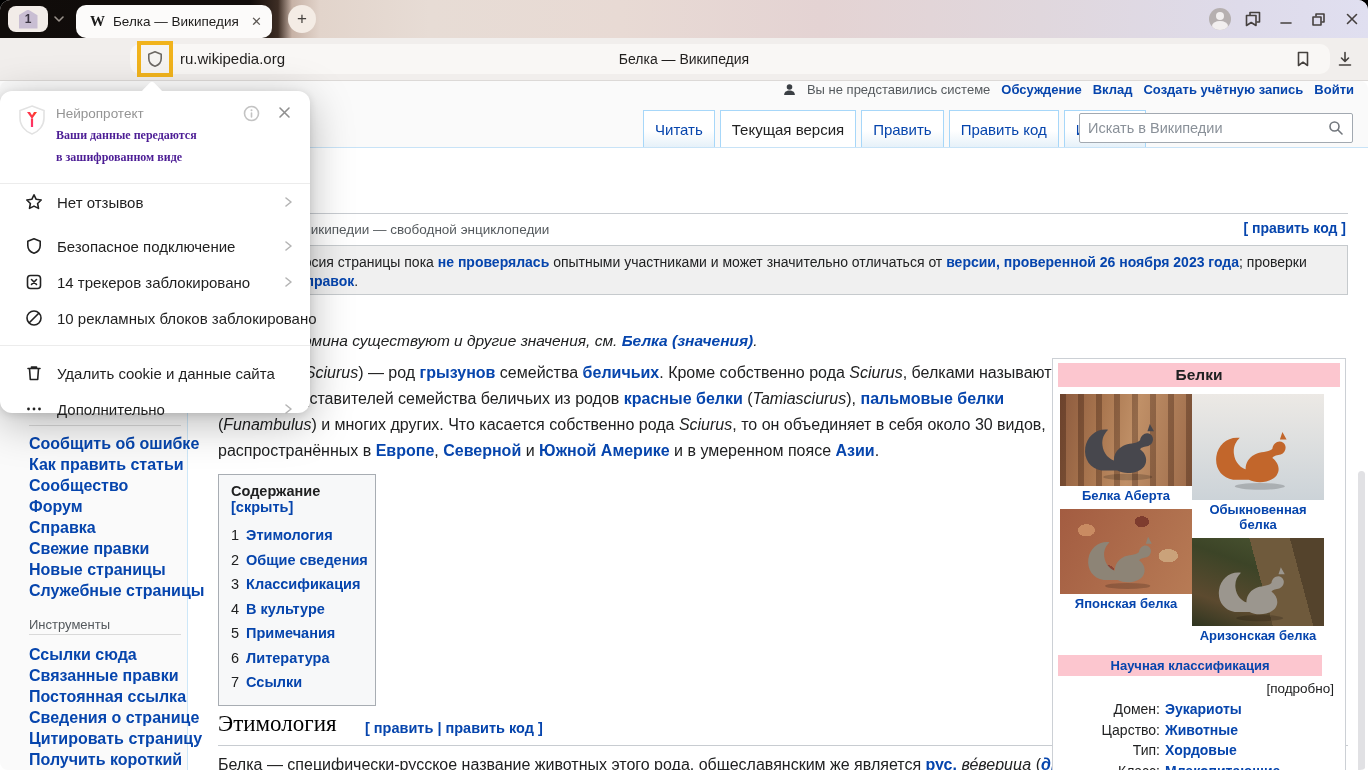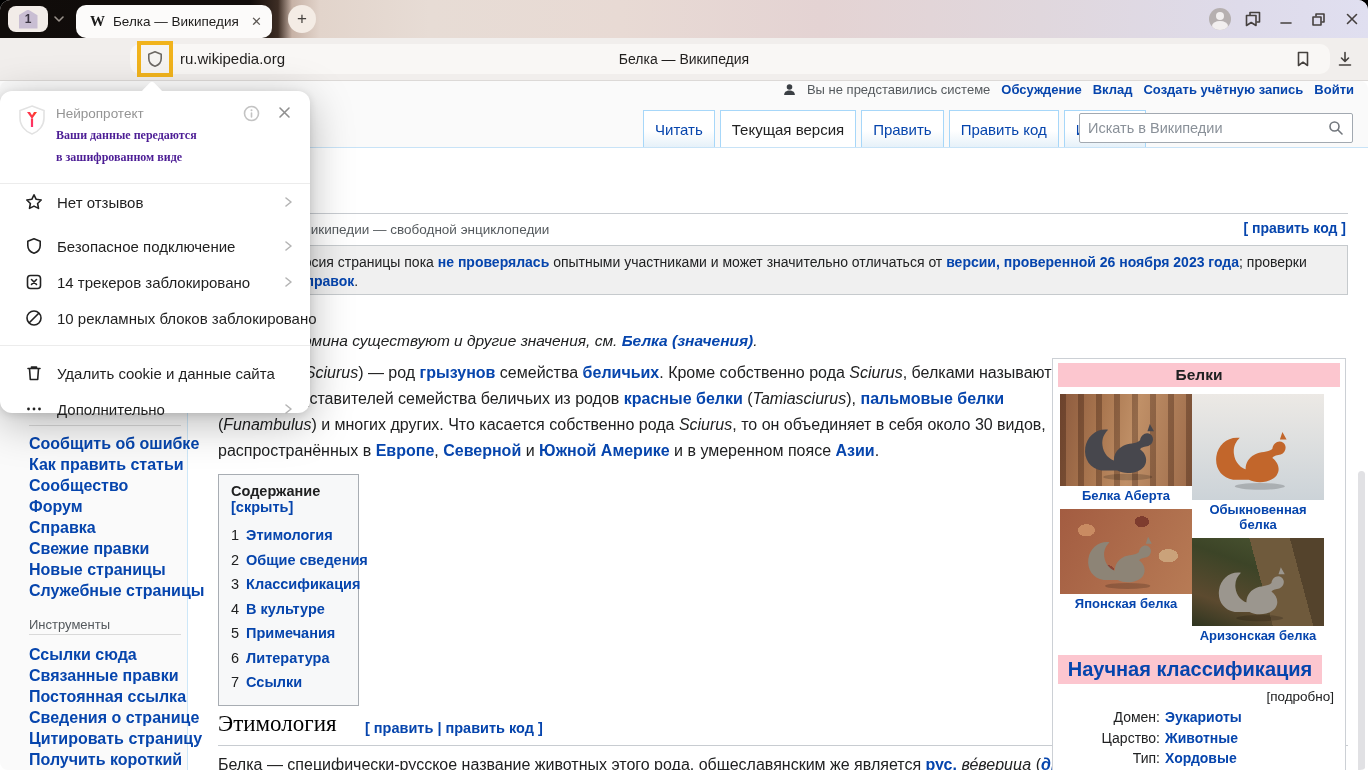--- a/index.html
+++ b/index.html
@@ -60,21 +60,21 @@
   .sb-head{position:absolute;left:29px;font-size:13px;color:#54595d;}
   
   .title-rule{position:absolute;left:218px;top:132px;width:1130px;height:1px;background:#c8ccd1;}
   .subtitle{position:absolute;left:218px;top:141px;font-size:13.5px;color:#54595d;white-space:nowrap;}
   .top-edit{position:absolute;right:22px;top:139px;font-size:14px;}
   .notice{position:absolute;left:218px;top:164px;width:1130px;height:50px;box-sizing:border-box;
     background:#f0f0f0;border:1px solid #c6cacd;padding:7px 10px;font-size:14px;line-height:19px;color:#202122;}
   .hatnote{position:absolute;left:218px;top:251px;font-size:15.5px;color:#202122;white-space:nowrap;}
   .lead{position:absolute;left:218px;top:279px;font-size:16px;line-height:26px;color:#202122;}
   .lead div{white-space:nowrap;height:26px;}
-  .toc{position:absolute;left:218px;top:393px;width:141px;box-sizing:border-box;background:#f7f8f9;
+  .toc{position:absolute;left:218px;top:393px;width:158px;box-sizing:border-box;background:#f7f8f9;
     border:1px solid #a8adb3;padding:8px 12px 10px 12px;font-size:14.5px;}
   .toc .tt{font-weight:bold;color:#202122;}
   .toc ul{list-style:none;margin:8px 0 0 0;padding:0;}
   .toc li{line-height:24.5px;white-space:nowrap;}
   .toc .n{color:#202122;margin-right:7px;}
   .etym-h{position:absolute;left:218px;top:630px;font-family:"Liberation Serif",serif;font-size:23px;color:#000;}
   .etym-edit{position:absolute;left:365px;top:639px;font-size:14.5px;}
   .etym-hr{position:absolute;left:218px;top:664px;width:1130px;height:1px;background:#c8ccd1;}
   .etym-line{position:absolute;left:218px;top:671px;font-size:16px;line-height:26px;color:#202122;white-space:nowrap;}
   
@@ -95,21 +95,21 @@
   .p3{background:radial-gradient(14px 10px at 20% 25%,#c98b62 60%,transparent 61%),
       radial-gradient(12px 9px at 62% 15%,#7e3c2e 60%,transparent 61%),
       radial-gradient(16px 11px at 82% 55%,#caa27a 60%,transparent 61%),
       radial-gradient(13px 9px at 35% 72%,#8c4436 60%,transparent 61%),
       linear-gradient(120deg,#a35c41,#b77b55);}
   .p3 .fur{fill:#8d8476;}
   .p4{background:linear-gradient(75deg,transparent 52%,#6f5a3c 52% 78%,#54432c 78%),
       linear-gradient(200deg,#4f5a35 0%,#3c4427 40%,#5c4a2f 75%,#2e3520 100%);}
   .p4 .fur{fill:#9b968e;}
   .sq-shadow{fill:rgba(0,0,0,.18);}
-  .sci-bar{background:#fcc6cf;text-align:center;font-weight:bold;font-size:20px;padding:3px 4px;margin:6px 20px 0 2px;}
+  .sci-bar{background:#fcc6cf;text-align:center;font-weight:bold;font-size:13px;padding:3px 4px;margin:6px 20px 0 2px;}
   .sci-bar span{color:#0645ad;}
   .details{color:#202122;text-align:right;font-size:13.5px;padding:5px 8px 3px 0;}
   .cls{display:grid;grid-template-columns:104px auto;column-gap:5px;font-size:14px;line-height:20.5px;padding-bottom:4px;}
   .cls .lab{text-align:right;color:#202122;}
   .vline{position:absolute;left:187px;top:66px;width:1px;height:623px;background:#cde7f8;}
   .scrollthumb{position:absolute;right:3px;top:390px;width:7px;height:376px;border-radius:4px;background:#e1e1e4;}
   
   .popup{position:absolute;left:0;top:91px;width:310px;height:322px;background:#fff;border-radius:12px;
     box-shadow:0 10px 44px rgba(0,0,0,.28),0 2px 8px rgba(0,0,0,.12);z-index:50;}
   .popup .arrow{position:absolute;left:144px;top:-7px;width:16px;height:16px;background:#fff;transform:rotate(45deg);border-radius:3px;}

